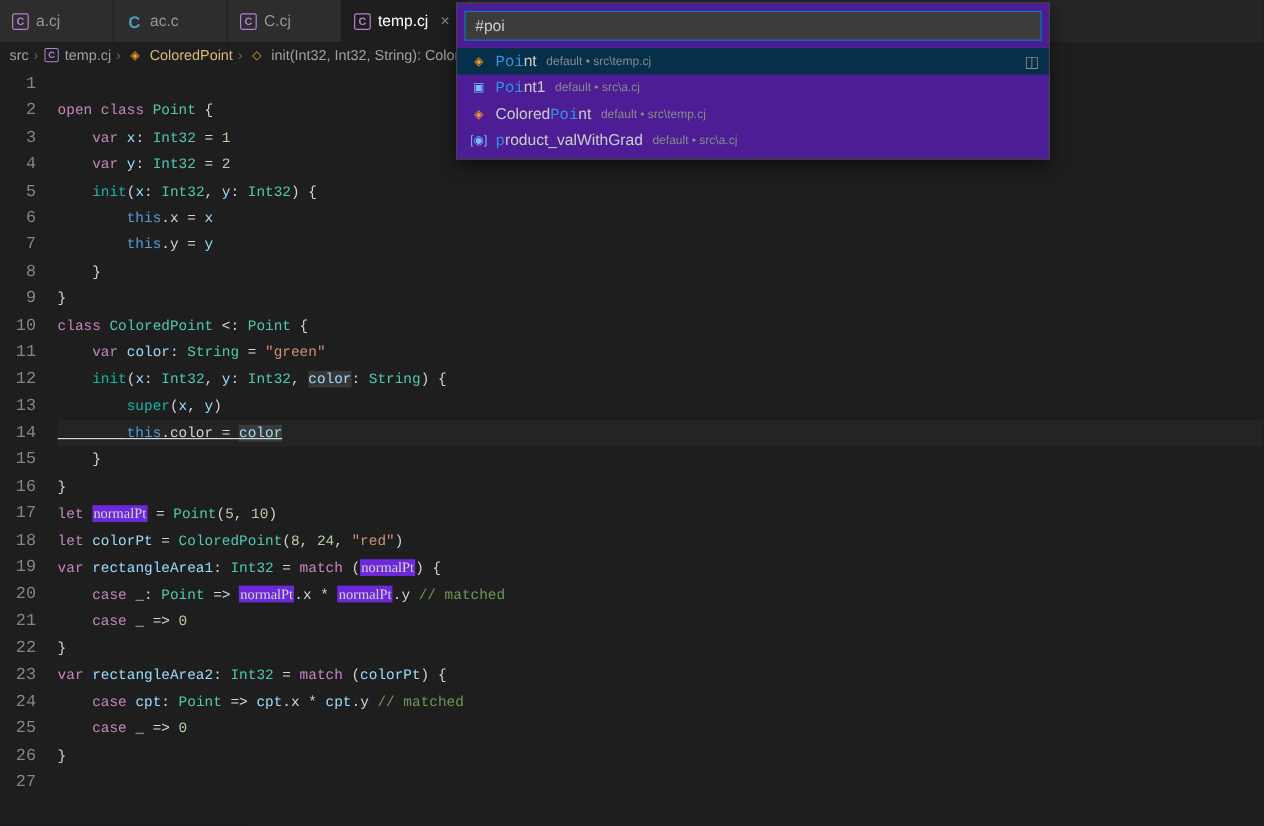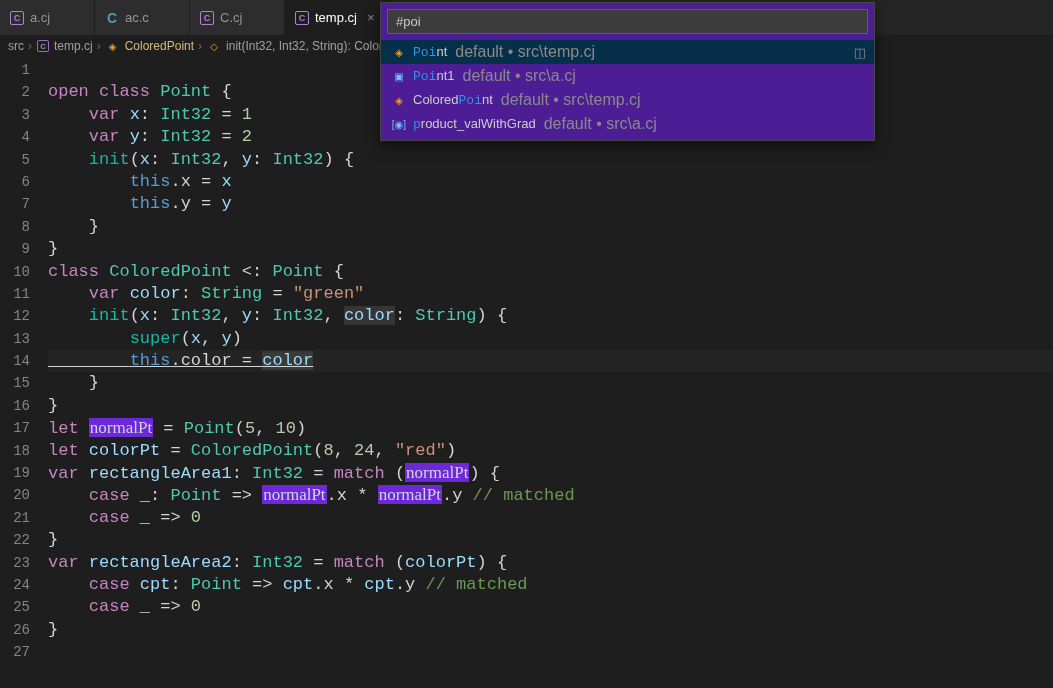--- a/index.html
+++ b/index.html
@@ -37,21 +37,21 @@
 .bc-func { color: #a0a0a0; }
 .editor { display: flex; height: calc(100% - 57px); }
 .gutter {
   width: 48px; text-align: right; padding-right: 18px;
   color: #858585; font-family: Consolas, "Courier New", monospace;
   font-size: 14px; line-height: 22.4px; padding-top: 2px;
   user-select: none;
 }
 .code {
   flex: 1; font-family: Consolas, "Courier New", monospace;
-  font-size: 17px; line-height: 22.4px; padding-top: 2px;
+  font-size: 12px; line-height: 22.4px; padding-top: 2px;
   white-space: pre; color: #d4d4d4; position: relative;
 }
 .line { height: 22.4px; }
 .line.hl { background: rgba(40,40,40,0.6); text-decoration: underline; }
 .kw { color: #c586c0; }
 .cls { color: #4ec9b0; }
 .fn { color: #14b8a6; font-family: Liberation Mono, monospace; }
 .str { color: #ce9178; }
 .num { color: #b5cea8; }
 .prm { color: #9cdcfe; }
@@ -73,21 +73,21 @@
   font-family: inherit; outline: none;
 }
 .qo-list { padding-bottom: 4px; }
 .qo-item {
   display: flex; align-items: center; gap: 6px;
   padding: 3px 10px; font-size: 13px; color: #cccccc;
   cursor: pointer; position: relative;
 }
 .qo-item.sel { background: #062f4a; }
 .qo-item .match { color: #2e94e6; font-family: Liberation Mono, monospace; }
-.qo-item .detail { color: #8a8a8a; font-size: 16px; margin-left: 2px; }
+.qo-item .detail { color: #8a8a8a; font-size: 10px; margin-left: 2px; }
 .qo-item .split { position: absolute; right: 8px; color: #8a8a8a; }
 .sym { width: 16px; height: 16px; display: inline-flex; align-items: center; justify-content: center; font-size: 10px; border-radius: 3px; }
 .sym.class { color: #ee9d28; }
 .sym.struct { color: #75beff; }
 .sym.var { color: #75beff; }
 </style>
 </head>
 <body>
 
 <div class="tabbar">

